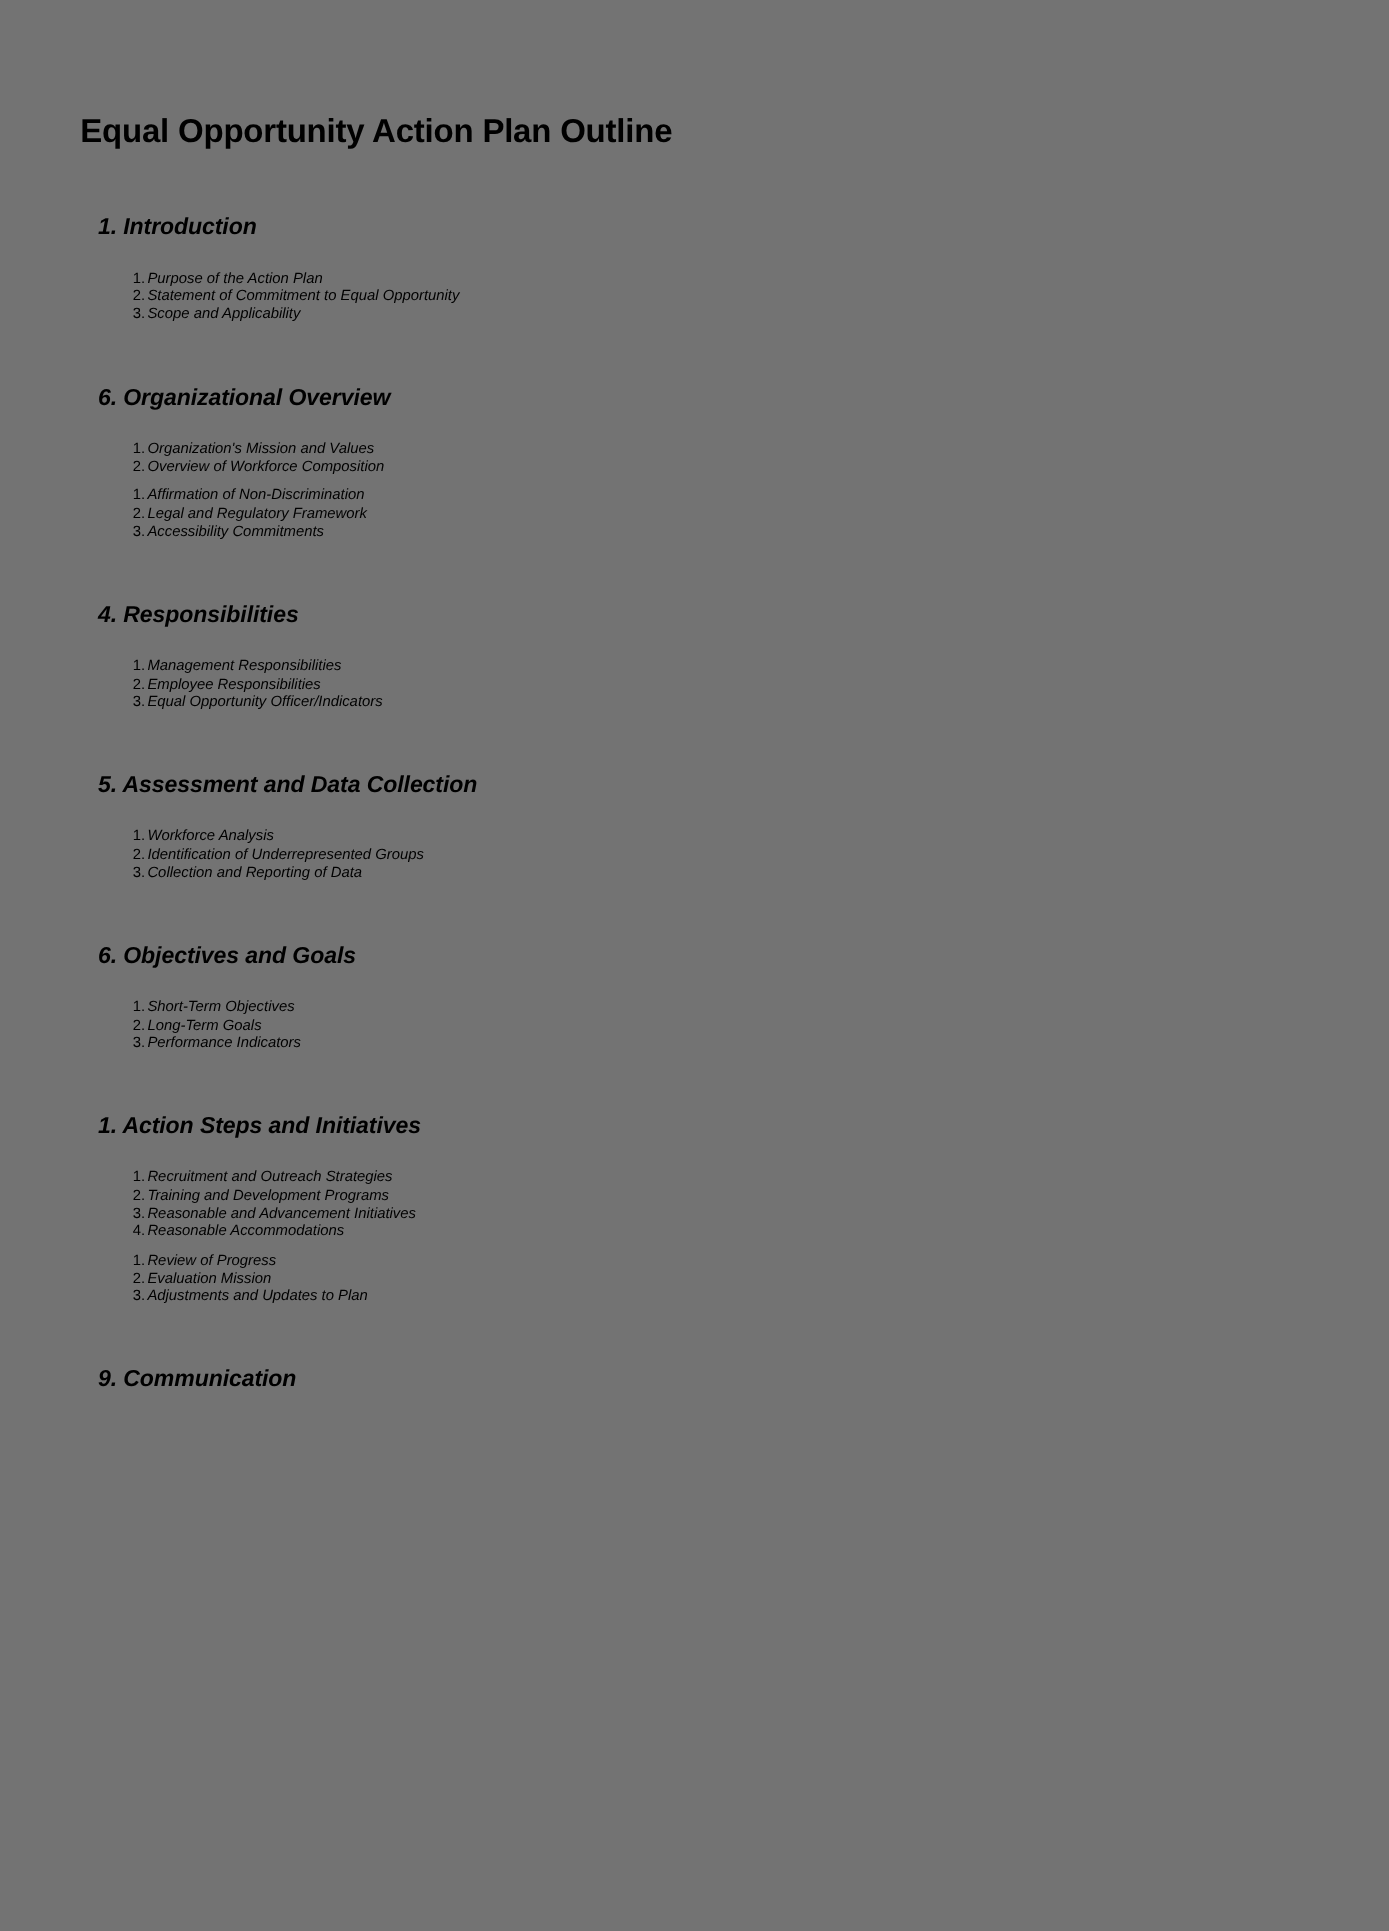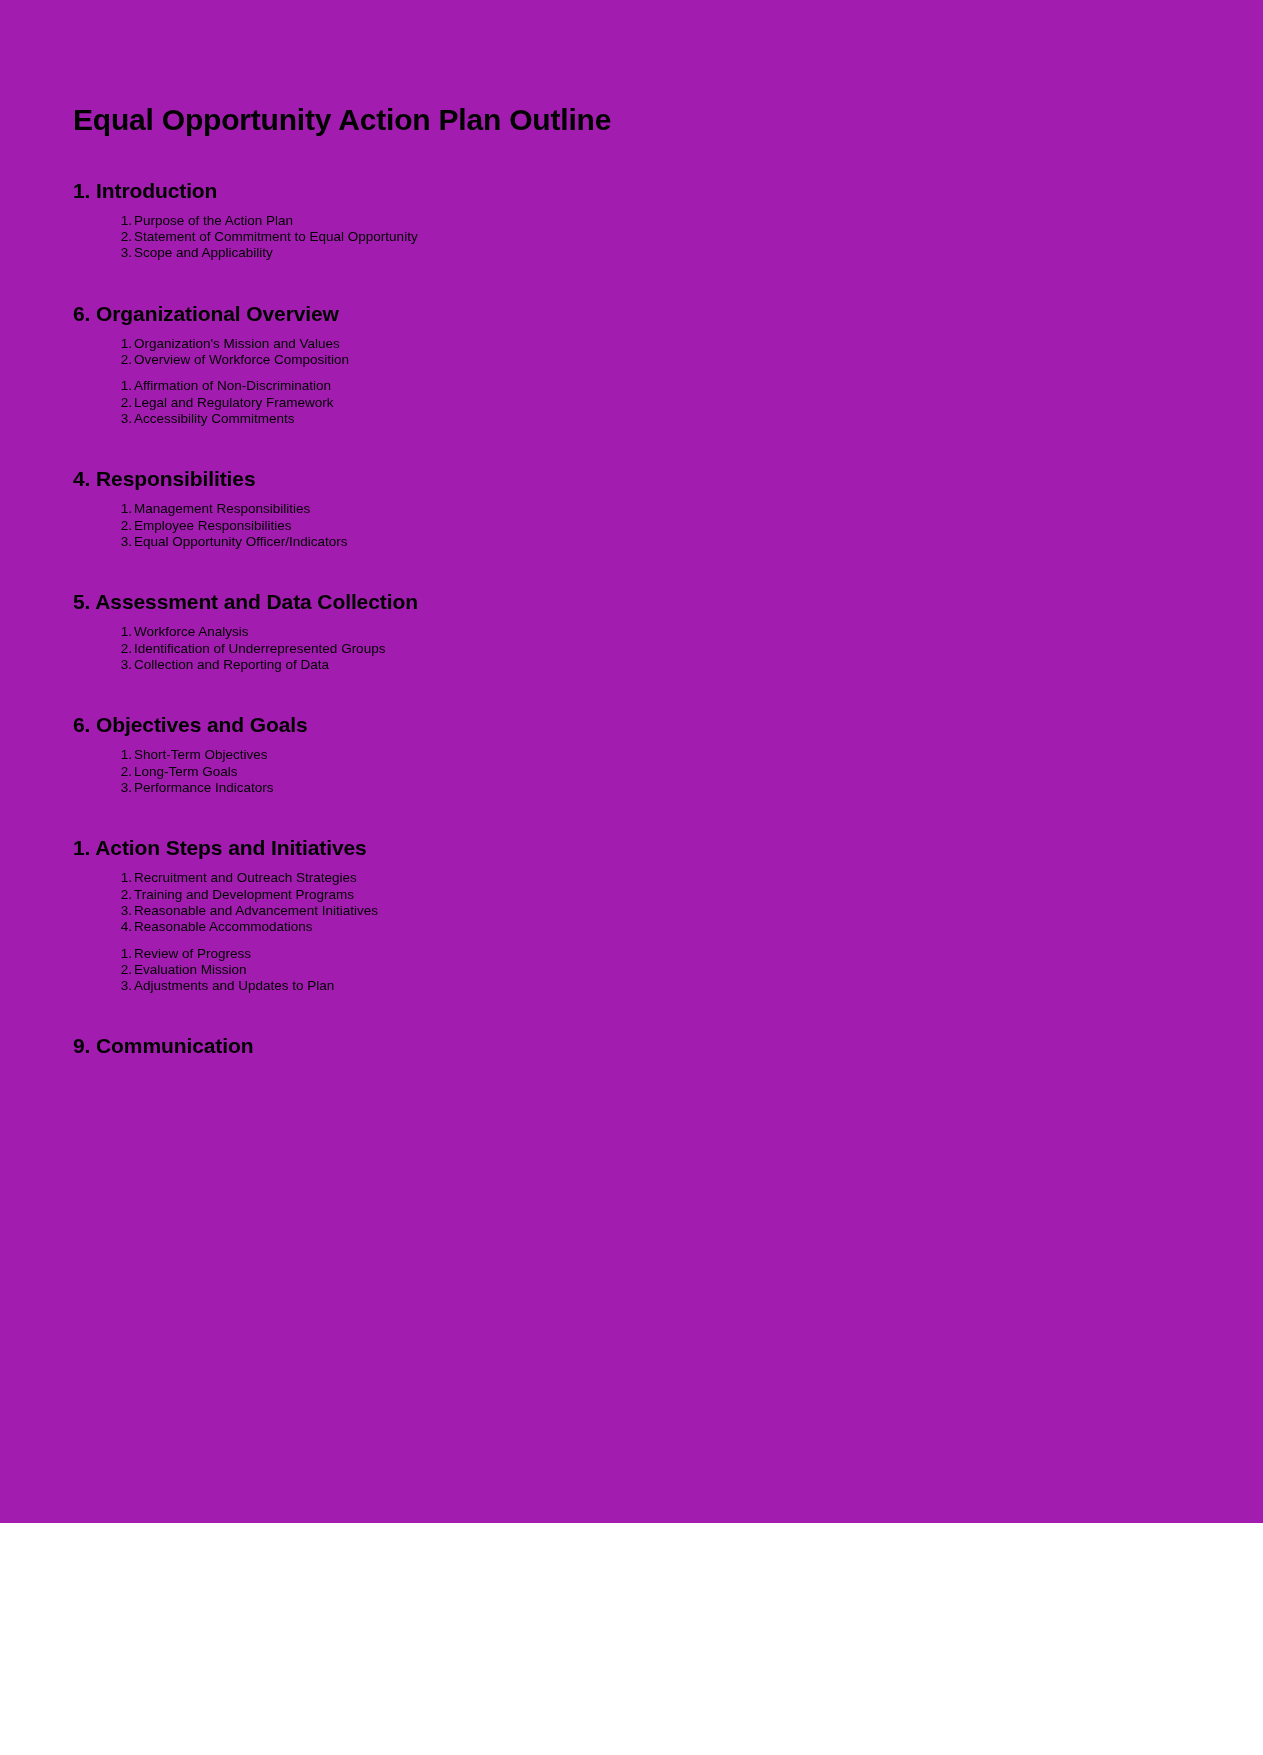--- a/index.html
+++ b/index.html
@@ -11,22 +11,22 @@
   body {
     width: 1263px;
     height: 1755px;
     font-family: "Liberation Sans", sans-serif;
     color: #000000;
     overflow: hidden;
   }
   .page {
     position: relative;
     width: 1263px;
-    height: 1523px;
-    background: #a21caf;
+    height: 1755px;
+    background: #737373;
     box-sizing: border-box;
   }
   
   .doc-body {
     position: absolute;
     left: 0;
     top: 0;
     width: 1263px;
     height: 1270px;
     overflow: hidden;
@@ -44,23 +44,24 @@
   }
   .section {
     margin: 0;
     padding: 0;
   }
   .section-heading {
     font-size: 21px;
     font-weight: bold;
     line-height: 1.15;
     letter-spacing: -0.1px;
-    margin: 0;
+    margin: 16px;
     padding-top: 40px;
     padding-left: 1px;
+    font-style: italic;
   }
   .section:first-of-type > .section-heading {
     padding-top: 41px;
   }
   .section-list {
     list-style: none;
     margin: 0;
     padding: 10px 0 0 0;
   }
   .section-list li {
@@ -71,20 +72,21 @@
     white-space: nowrap;
   }
   .section-list li .item-num {
     position: absolute;
     left: 44px;
     width: 16px;
     text-align: right;
   }
   .section-list li .item-label {
     display: inline;
+    font-style: italic;
   }
 </style>
 </head>
 <body>
 
 <div class="page">
   <div class="doc-body">
 
     <h1 class="doc-title">Equal Opportunity Action Plan Outline</h1>
 

